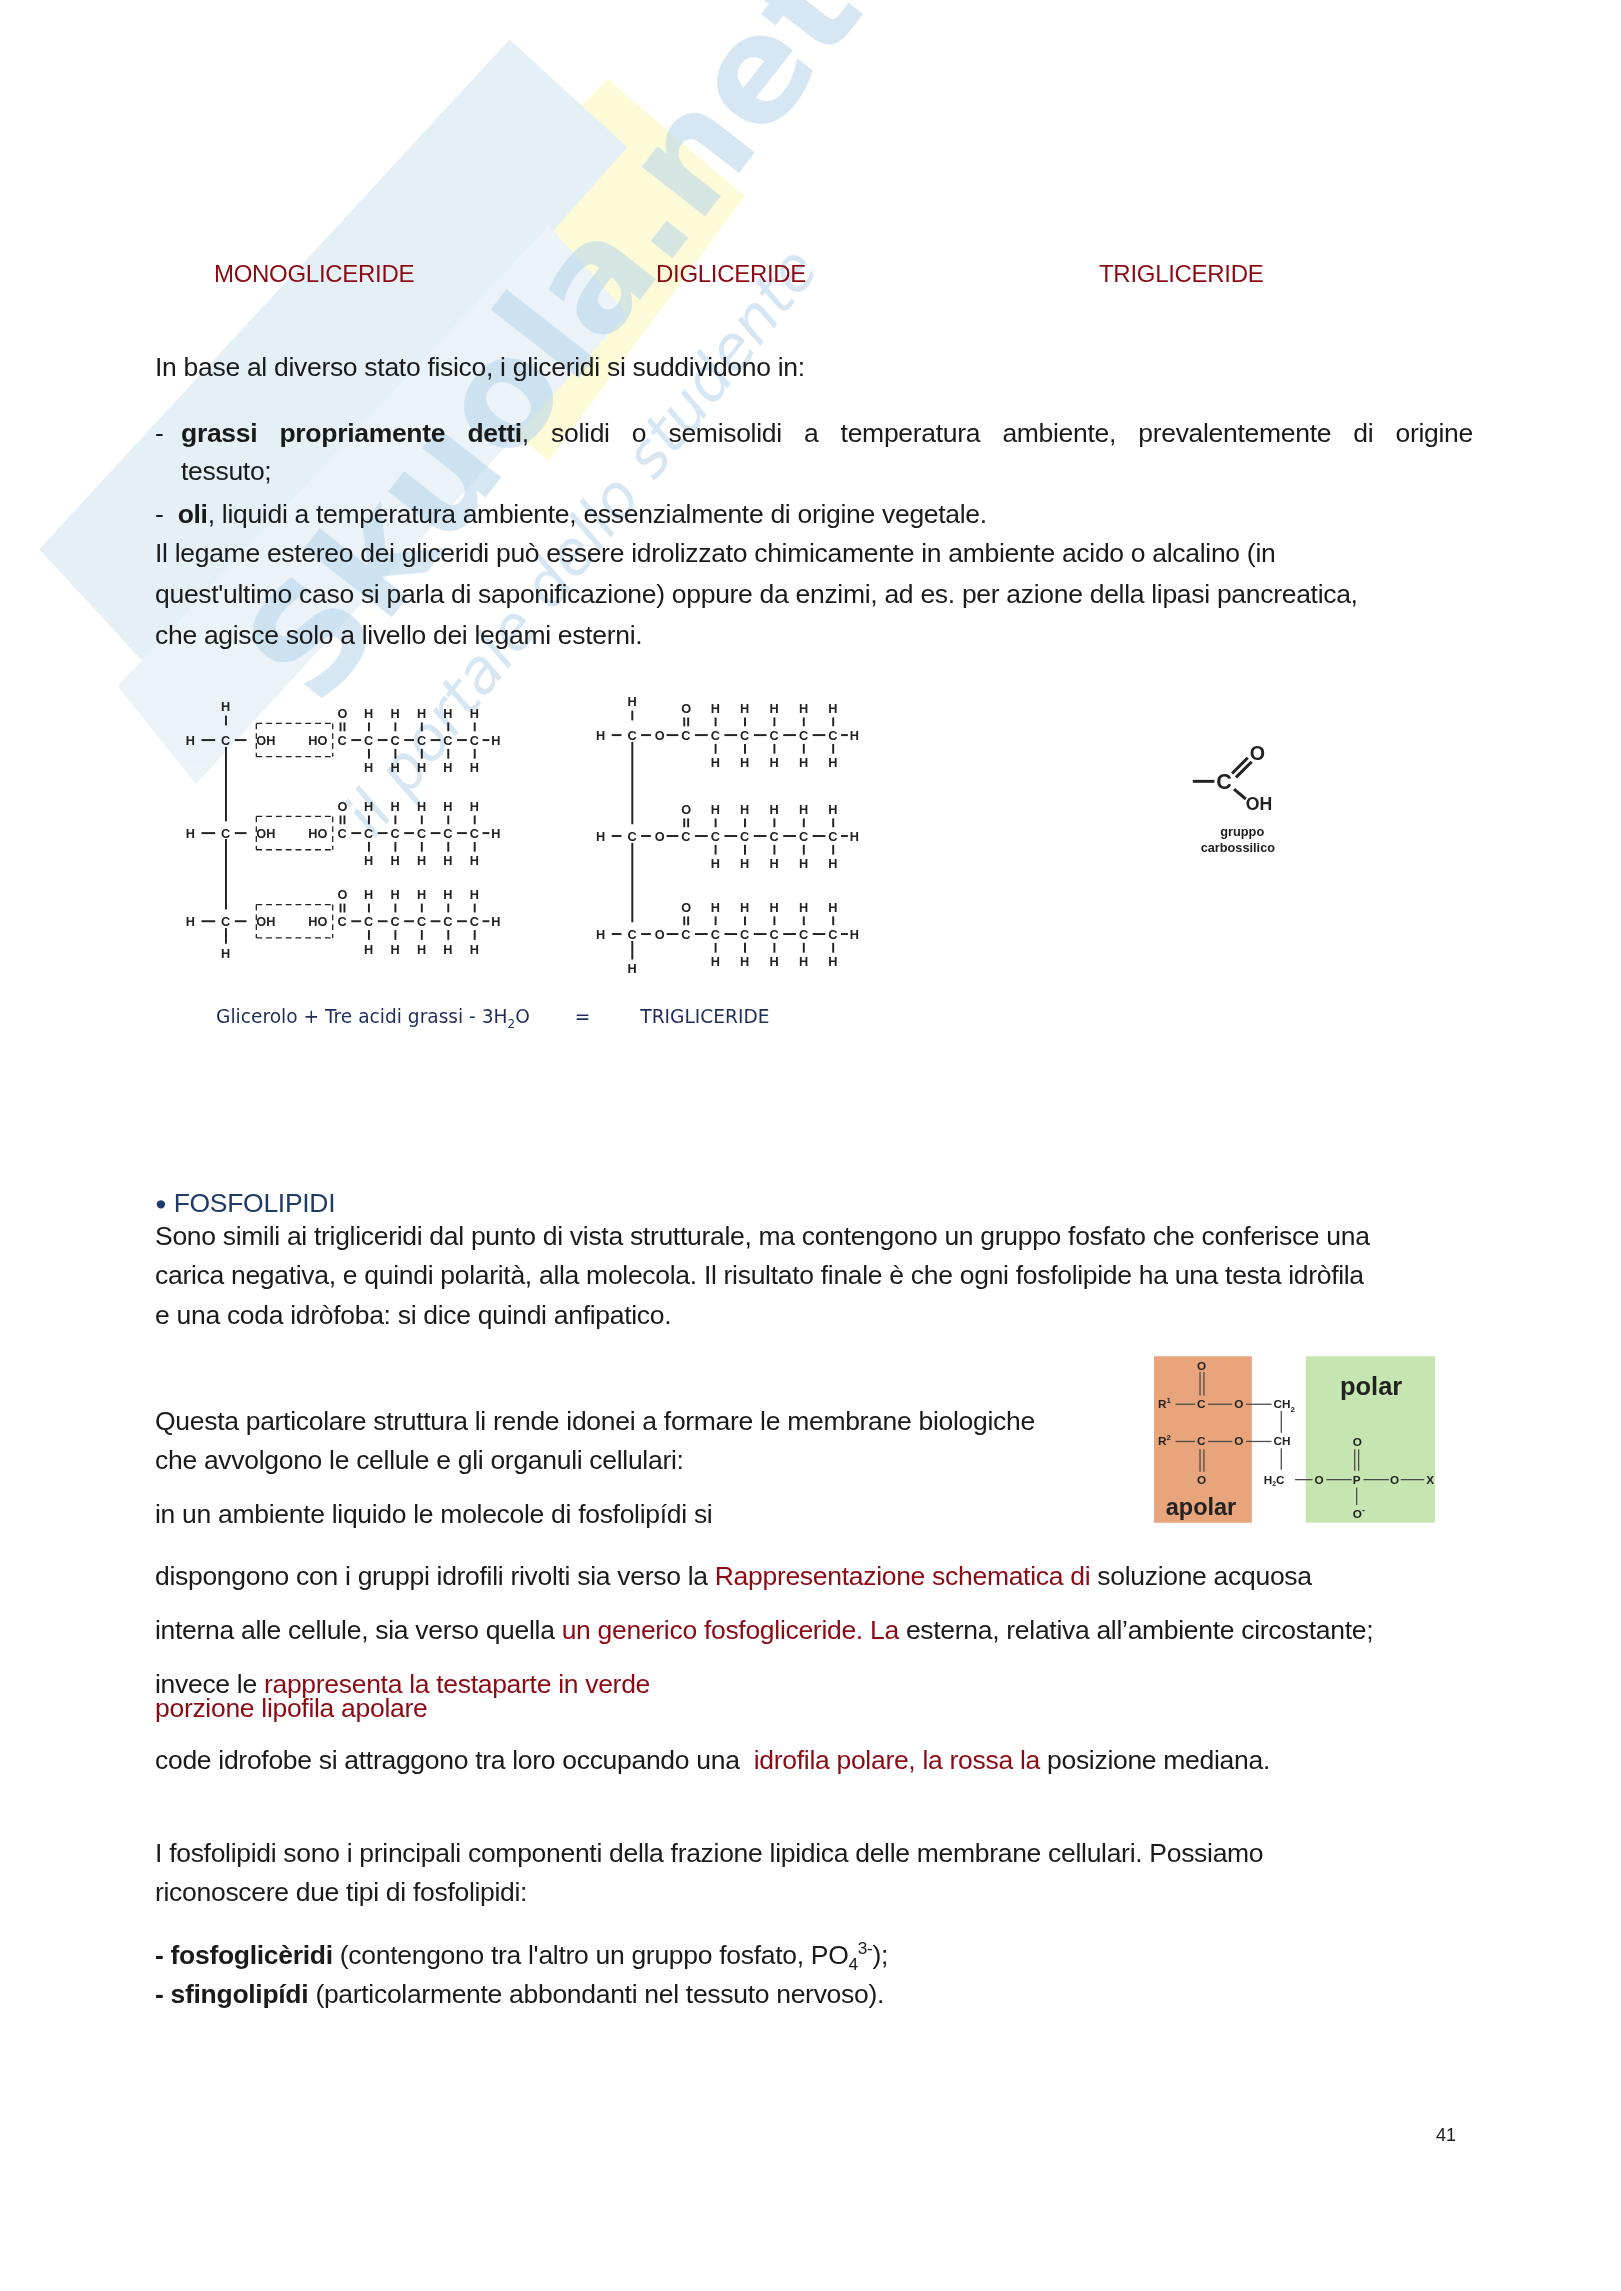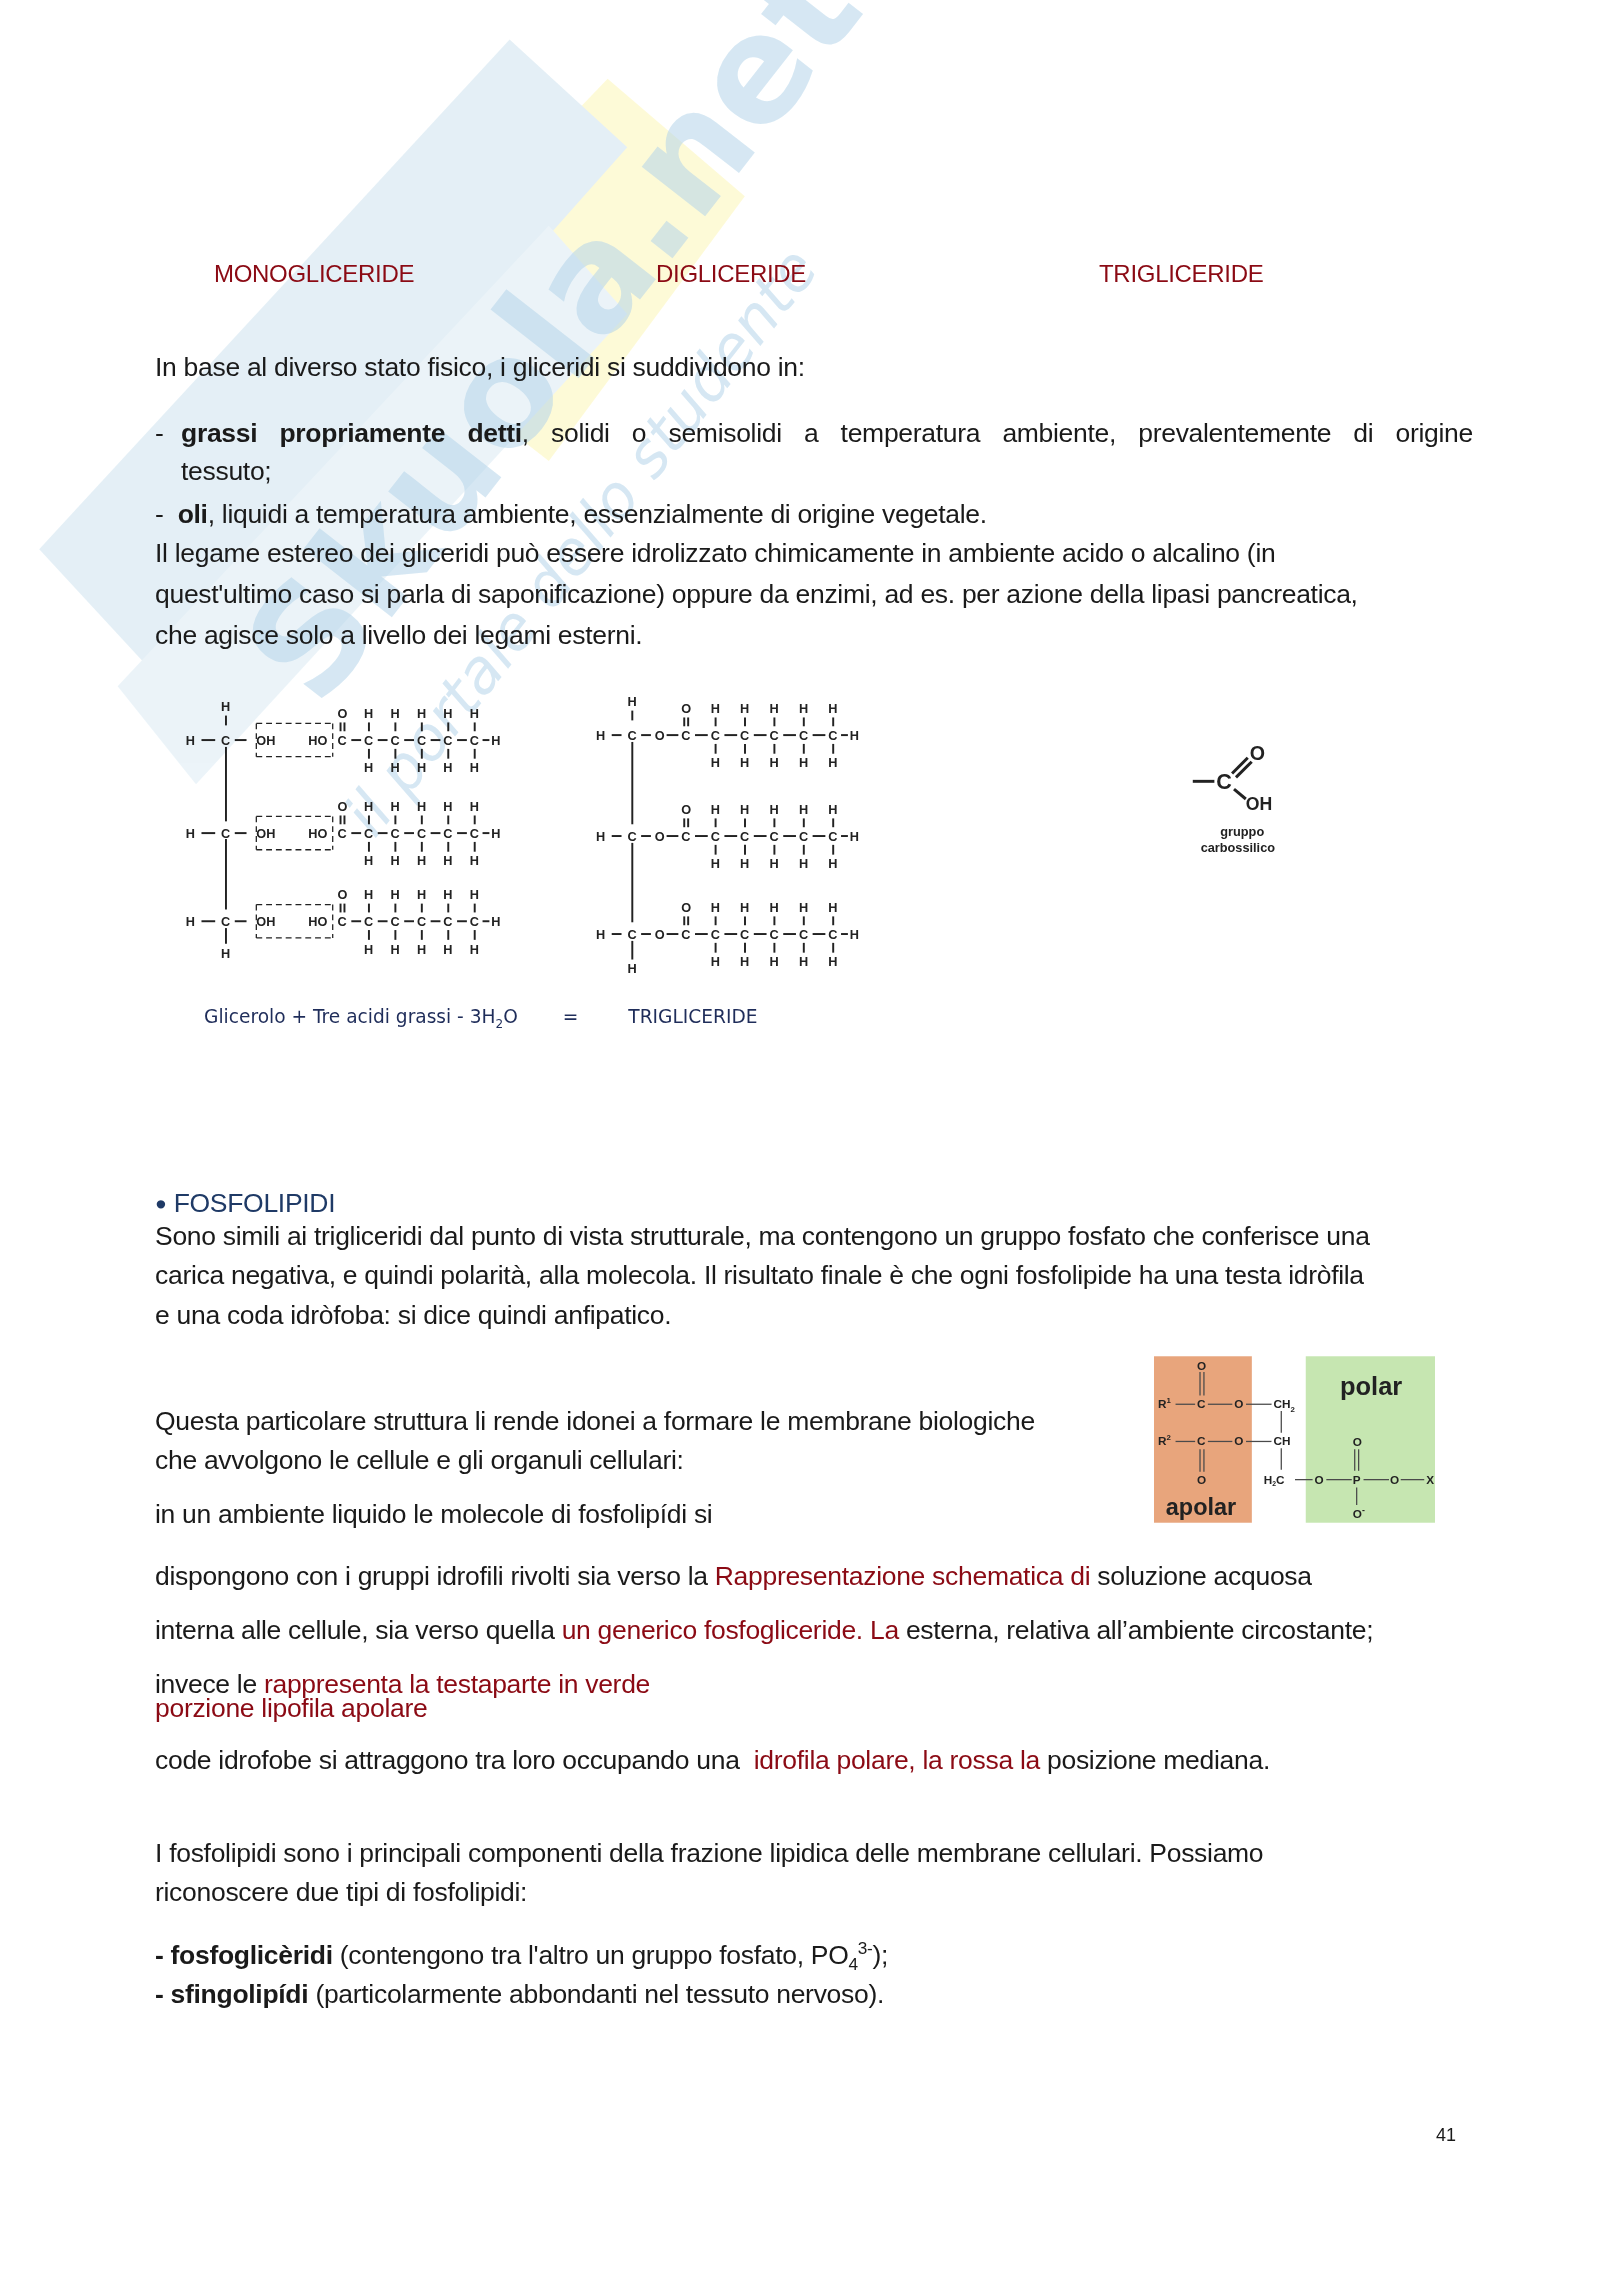--- a/index.html
+++ b/index.html
@@ -12,21 +12,21 @@
 
   .t { position: absolute; font-size: 26.5px; line-height: 33px; white-space: nowrap; letter-spacing: -0.3px; }
   .red { color: #8b0a14; }
   .blue { color: #1f3a66; margin-top: 7px; }
   .b { font-weight: bold; }
   .just { width: 1318px; text-align: justify; text-align-last: justify; white-space: normal; }
   .head { font-size: 24px; }
 
   .mol { position: absolute; }
   .mol text { font-family: "Liberation Sans", sans-serif; font-weight: bold; fill: #222; }
-  .caption { position: absolute; font-family: "DejaVu Sans", sans-serif; font-size: 18.6px; color: #1f2d5a; white-space: nowrap; }
+  .caption { position: absolute; font-family: "DejaVu Sans", sans-serif; font-size: 18.6px; color: #1f2d5a; white-space: nowrap; margin-left: 12px; }
   sub, sup { font-size: 65%; line-height: 0; }
   .pagenum { position: absolute; left: 1436px; top: 2125px; font-size: 18px; }
 </style>
 </head>
 <body>
 
 <div class="page">
 
   <svg class="wm" viewBox="0 0 1654 2338">
     <g opacity="0.55">

